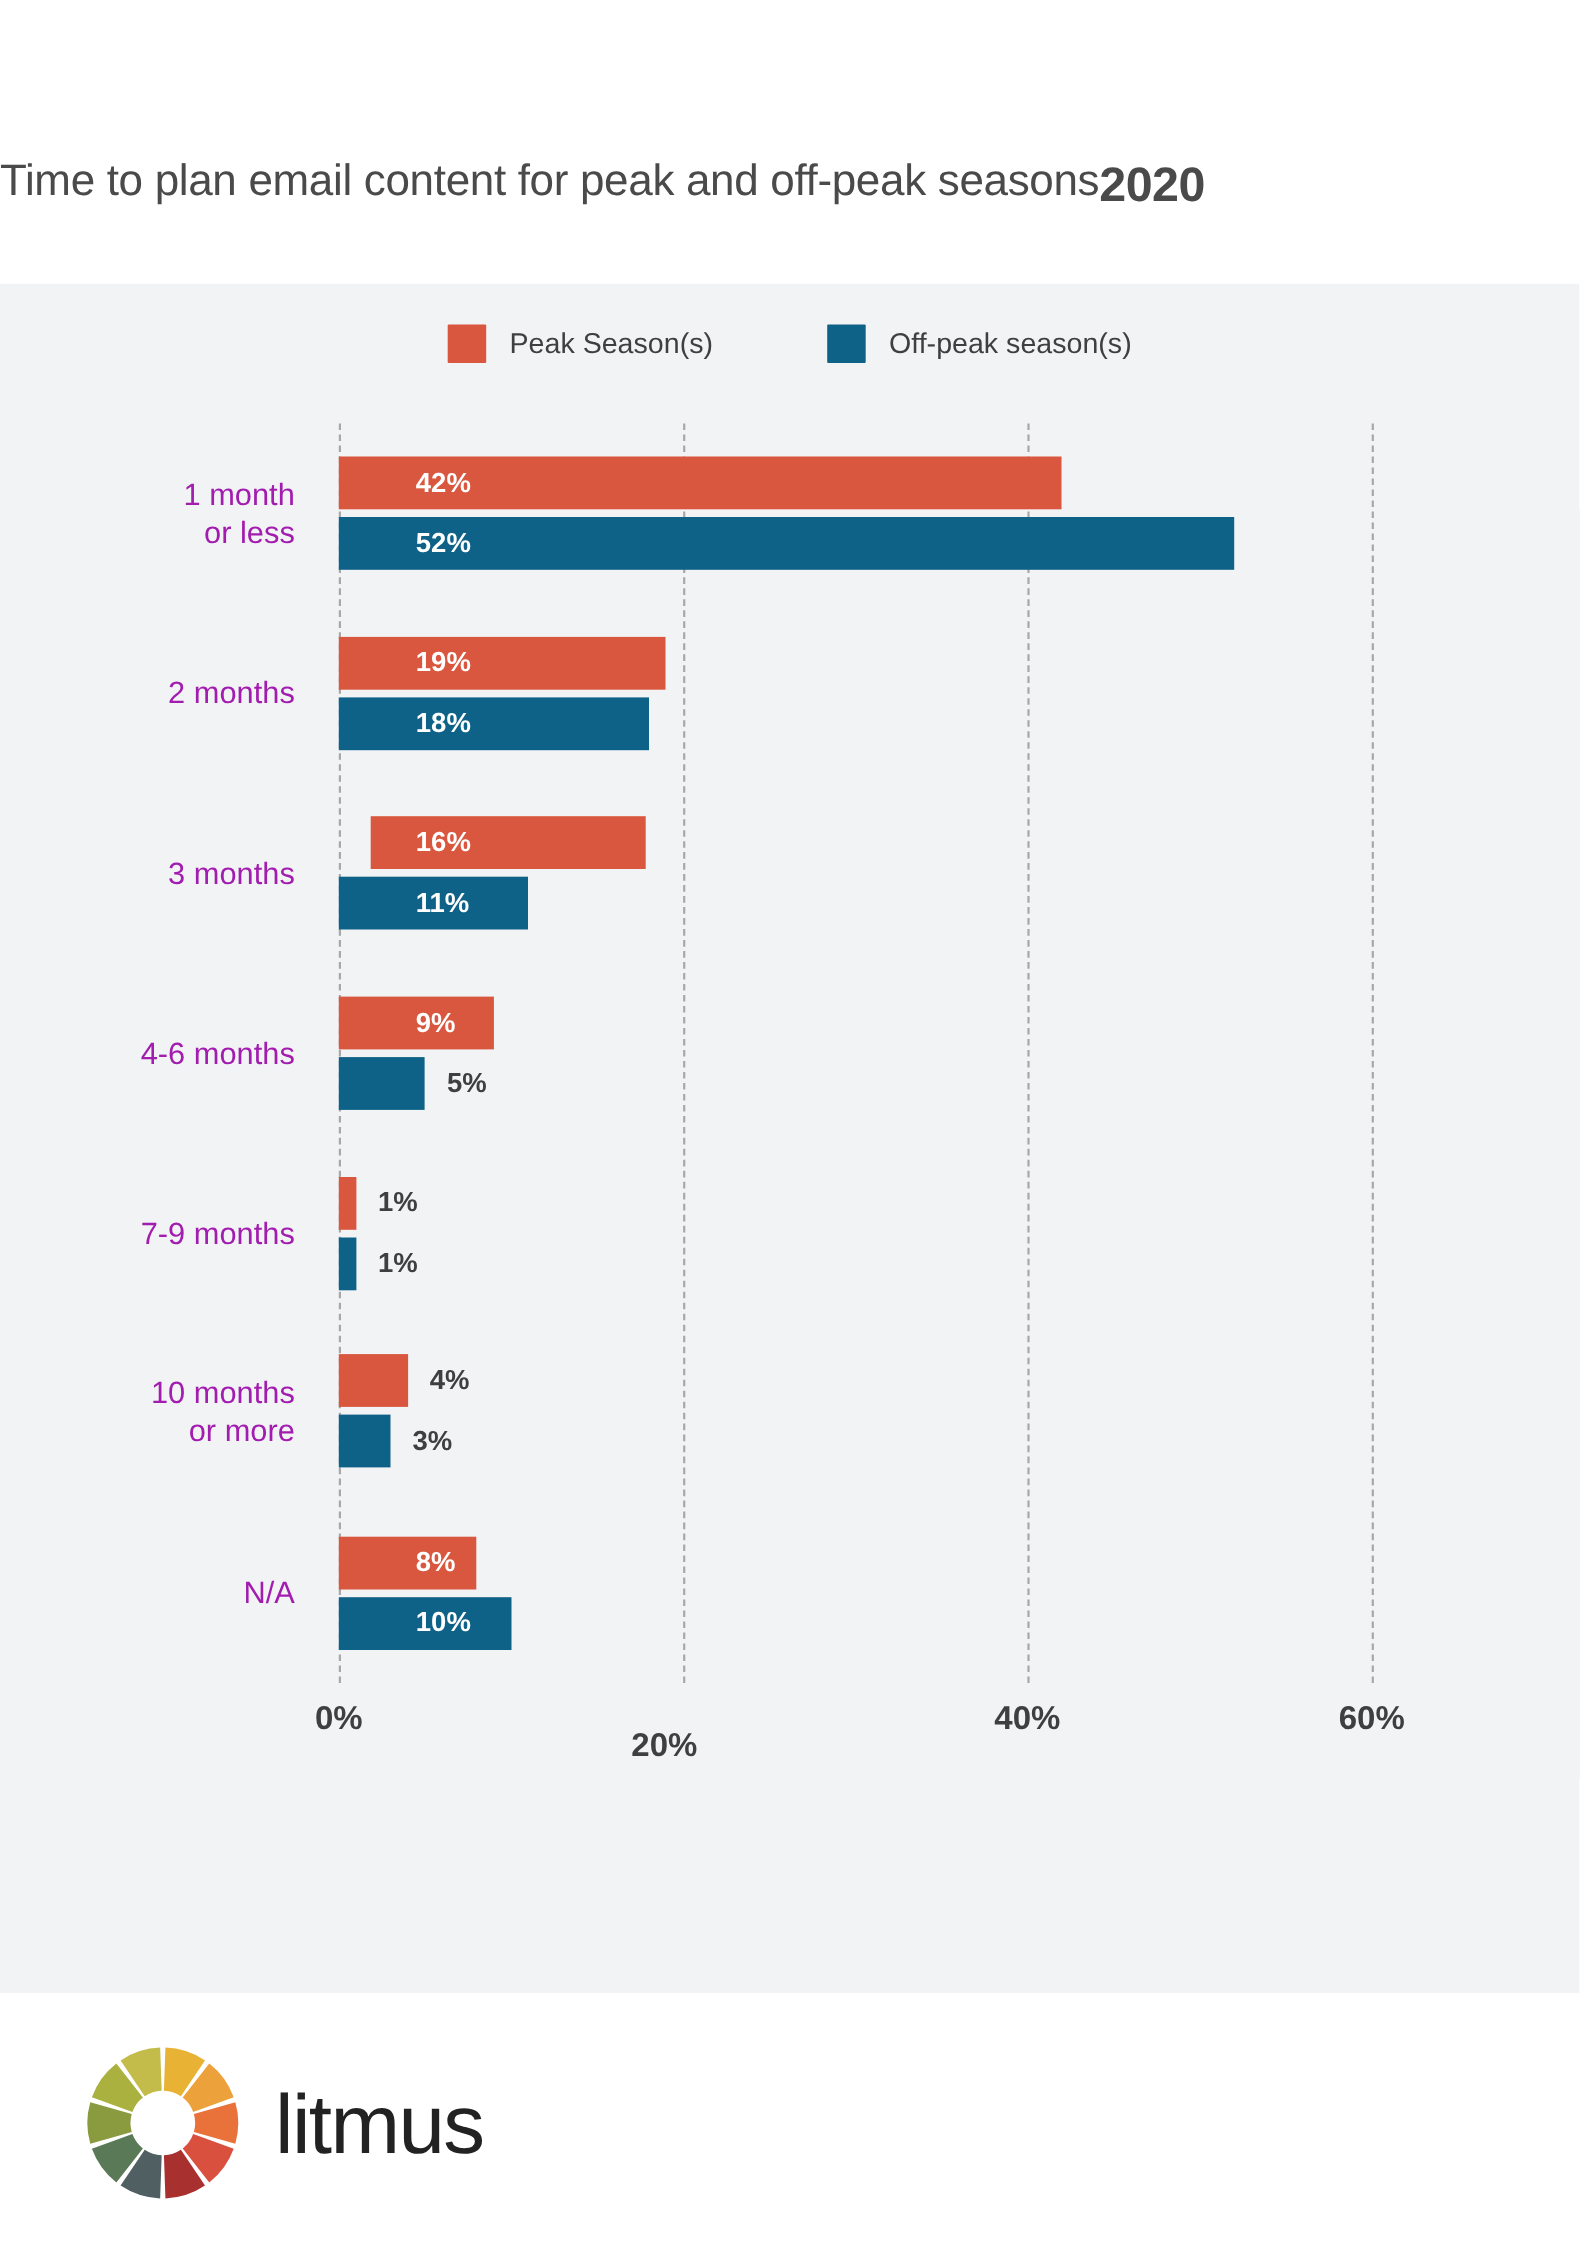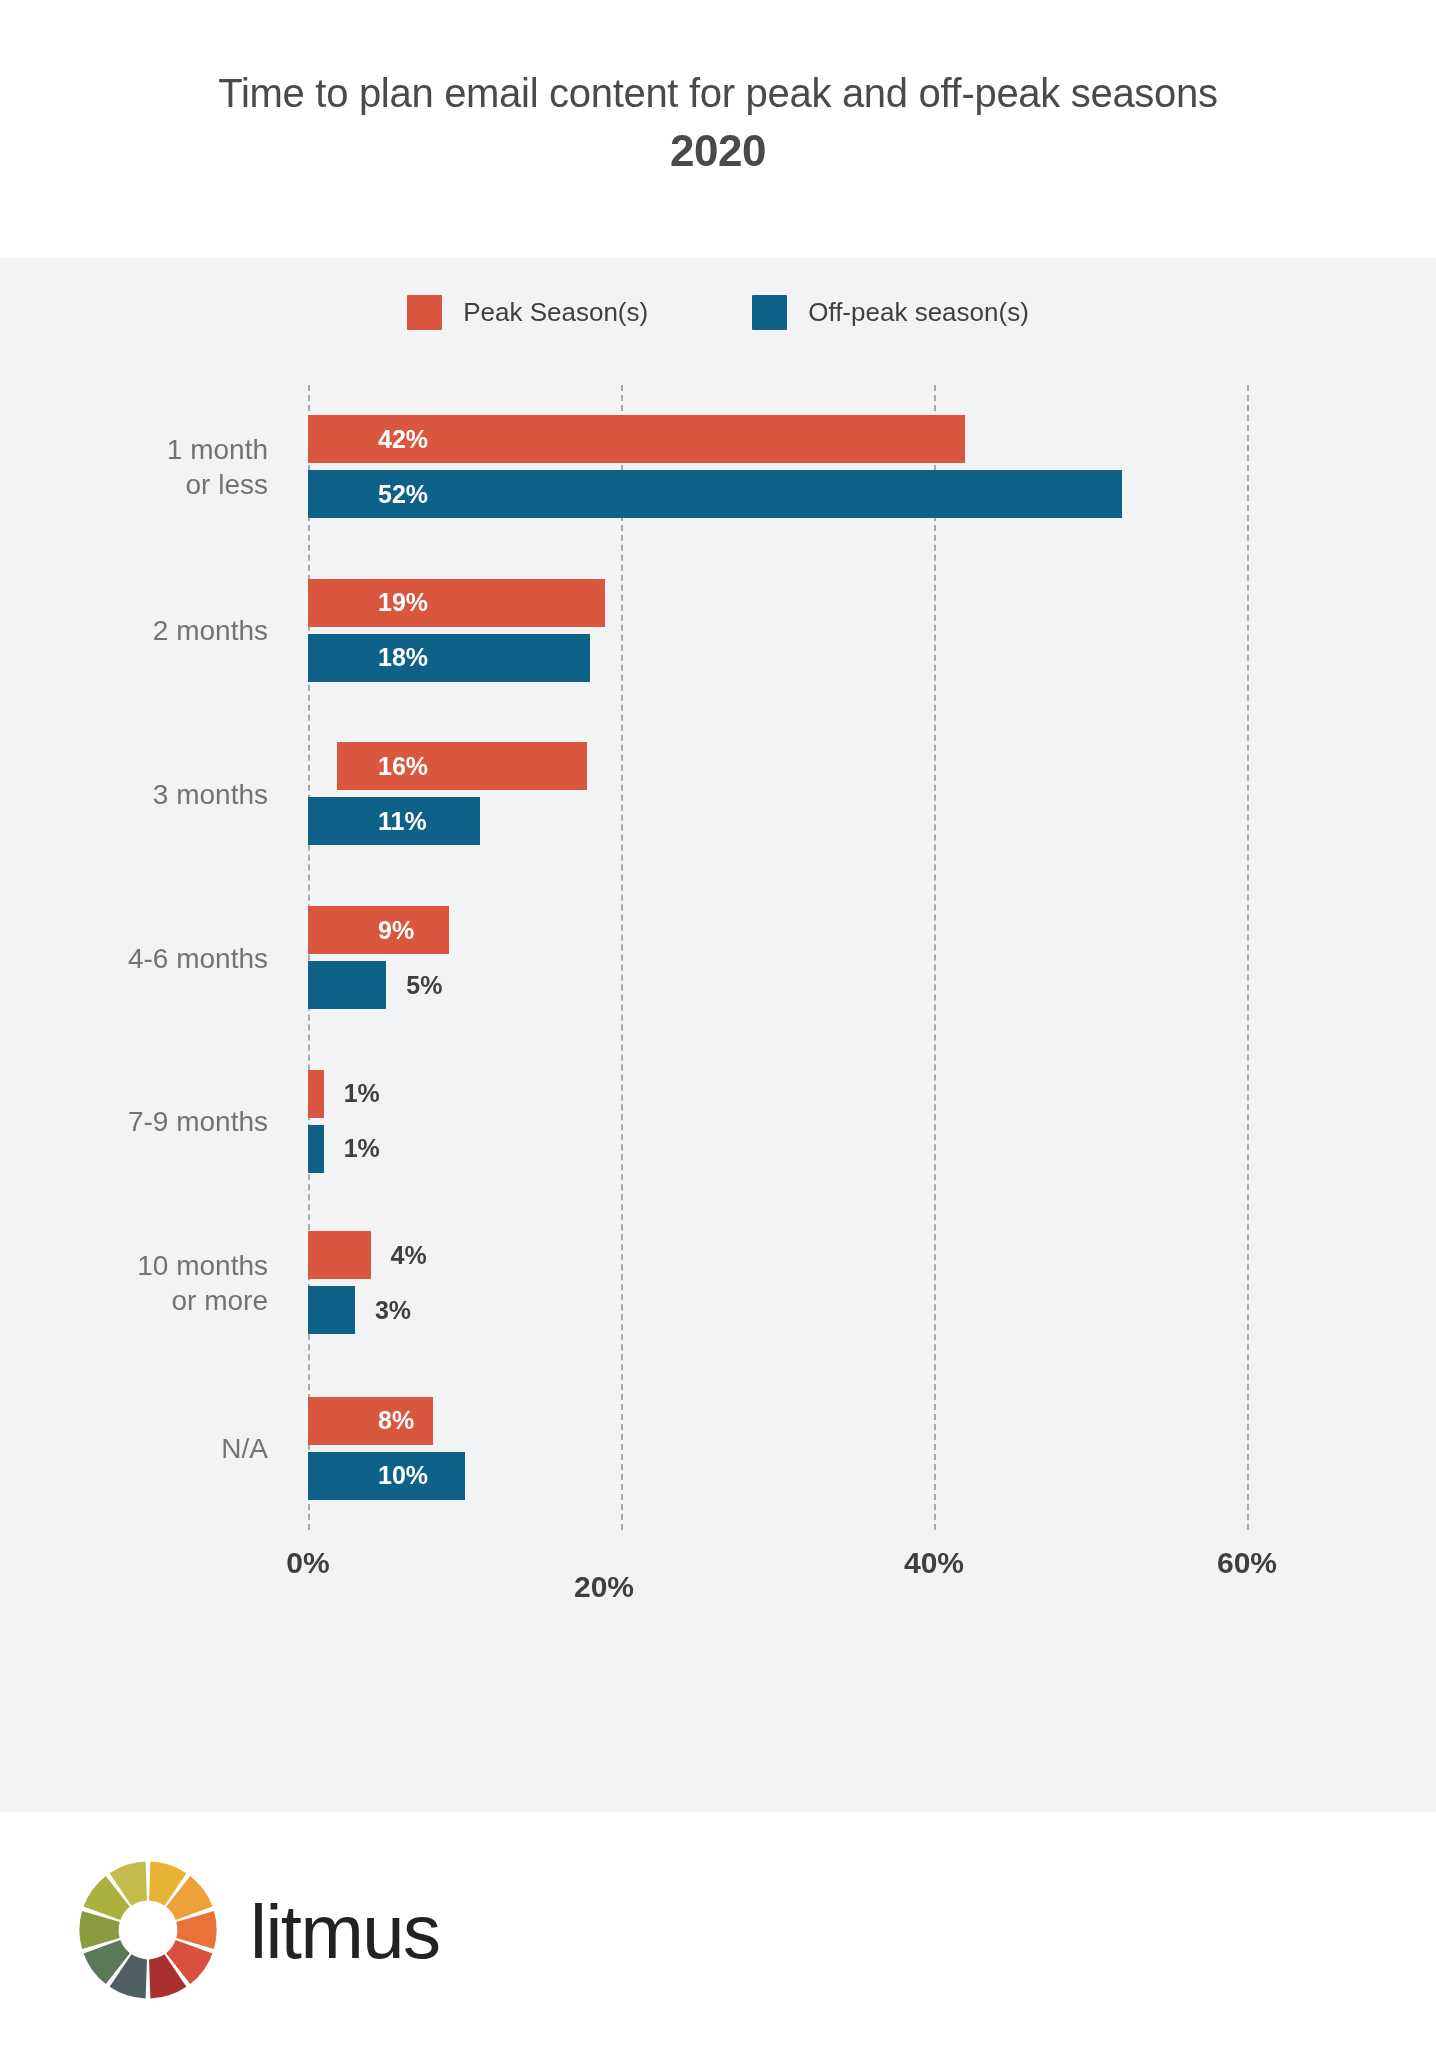--- a/index.html
+++ b/index.html
@@ -19,21 +19,21 @@
   }
 
   
   .header {
     position: absolute;
     top: 0; left: 0;
     width: 1436px;
     height: 258px;
     background: #ffffff;
     display: flex;
-    flex-direction: column;
+    flex-direction: row;
     align-items: center;
     justify-content: flex-start;
     padding-top: 70px;
   }
   .chart-title {
     font-size: 40px;
     font-weight: 400;
     color: #4a4a4a;
     letter-spacing: -0.3px;
     line-height: 1.15;
@@ -115,21 +115,21 @@
     position: absolute;
     left: 0;
     width: 1436px;
   }
   .cat-label {
     position: absolute;
     left: 0;
     width: 268px;
     text-align: right;
     font-size: 28px;
-    color: #737373;
+    color: #a21caf;
     line-height: 1.25;
     top: 50%;
     transform: translateY(-50%);
   }
   .bar {
     position: absolute;
     height: 48px;
     display: flex;
     align-items: center;
   }

